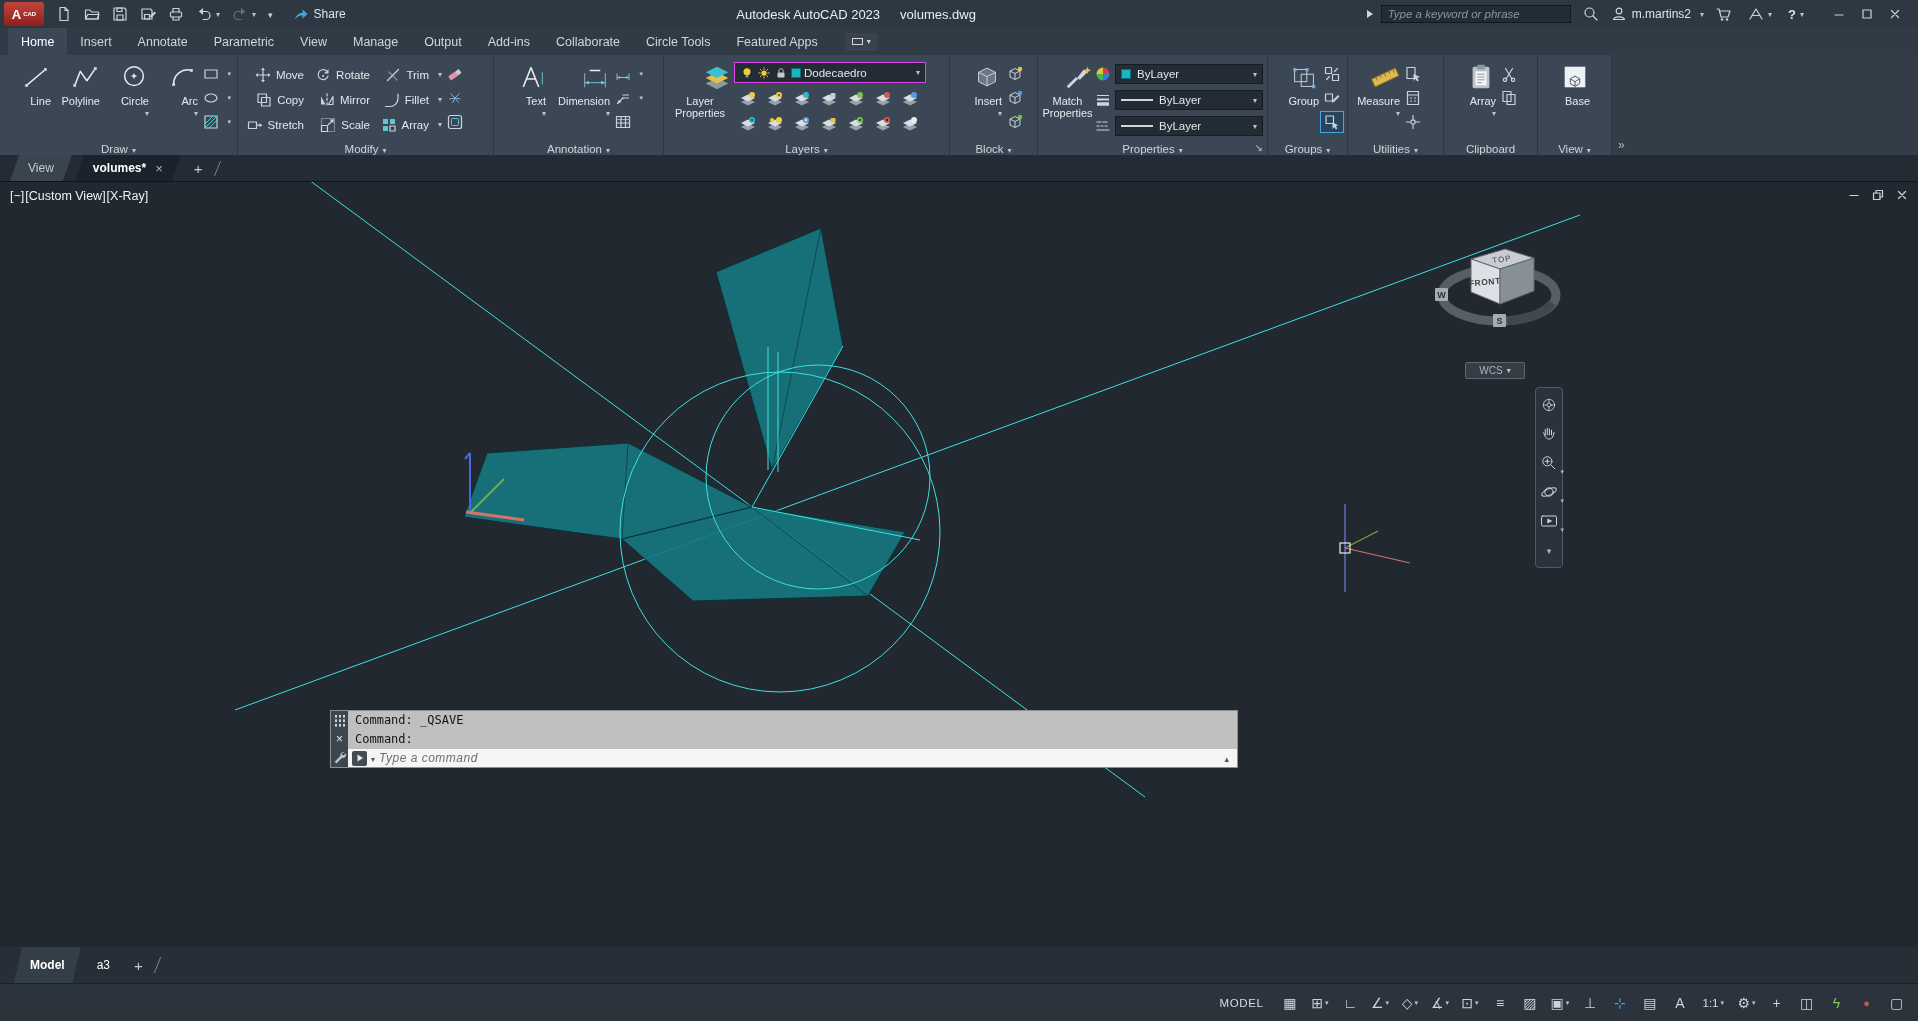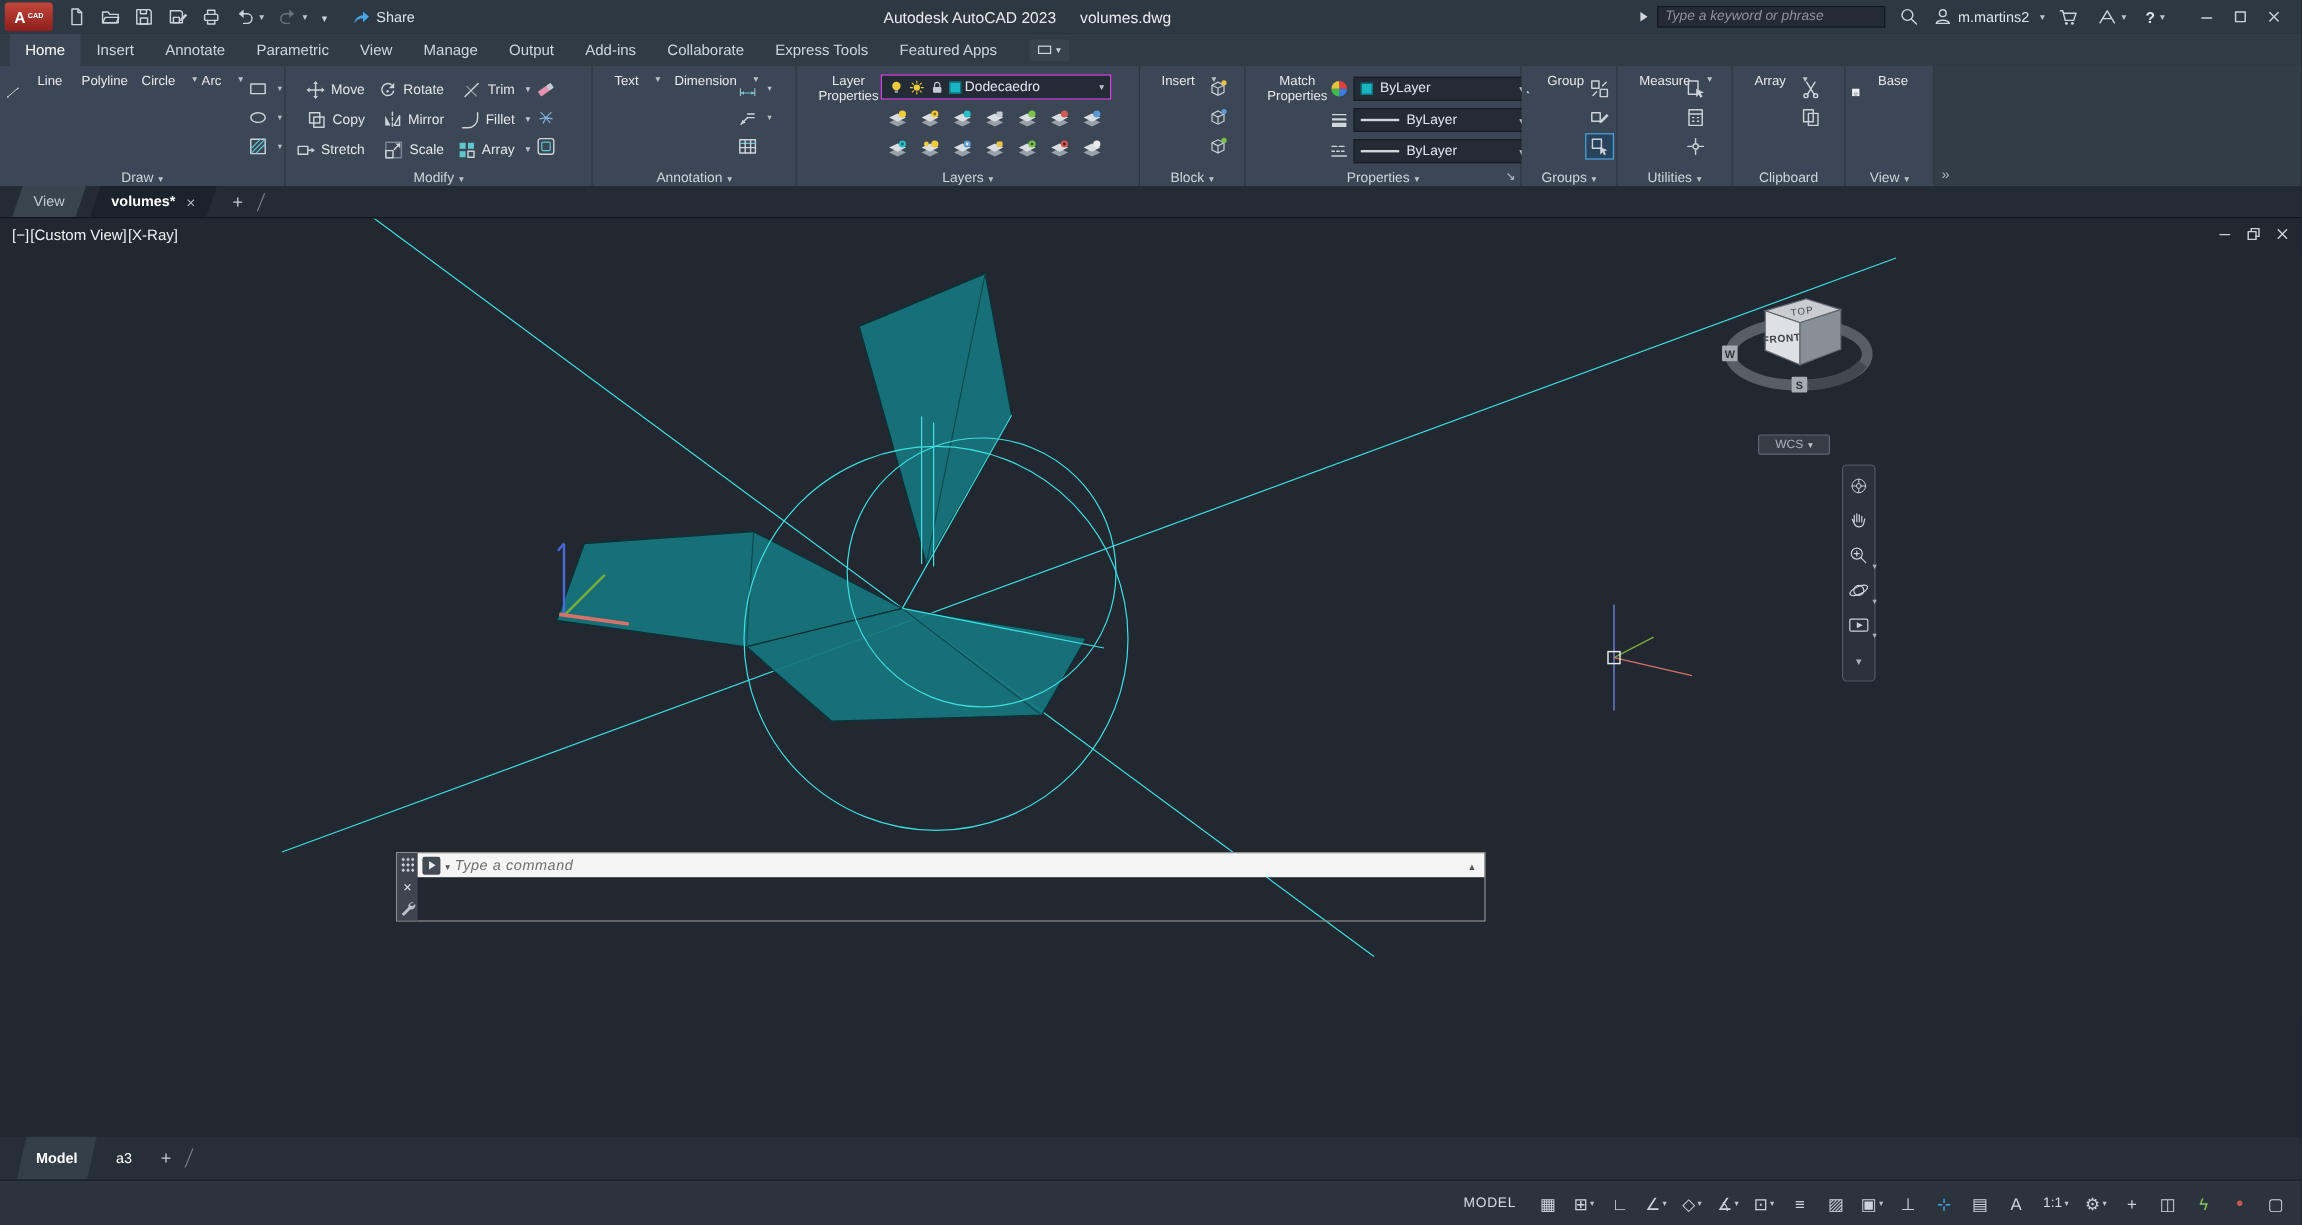--- a/index.html
+++ b/index.html
@@ -38,21 +38,21 @@
   .rtab.active { background:#3b4754; color:#fff; }
   .rtoggle { display:flex; align-items:center; margin-left:14px; padding:0 7px; align-self:center; height:18px; background:#39434e; border-radius:2px; }
   .rtg { width:11px; height:7px; border:1px solid #cfd5db; display:inline-block; }
   .rtoggle::after { content:"▾"; font-size:8px; color:#cfd5db; margin-left:4px; }
 
   
   .ribbon { height:100px; background:#353f4b; display:flex; }
   .panel { display:flex; flex-direction:column; border-right:1px solid #2c3640; background:#3b4754; }
   .pbody { flex:1; display:flex; padding:4px 4px 0; gap:2px; }
   .pfoot { height:19px; display:flex; align-items:flex-end; justify-content:center; font-size:11.5px; color:#ced5dc; position:relative; }
-  .bigbtn { width:48px; display:flex; flex-direction:row; align-items:flex-start; padding-top:3px; gap:14px; }
+  .bigbtn { width:48px; display:flex; flex-direction:column; align-items:flex-end; padding-top:3px; gap:3px; }
   .bigbtn.wide { width:64px; }
   .blabel { font-size:11px; color:#e6eaee; text-align:center; line-height:12px; }
   .ddb::after { content:"▾"; font-size:8px; color:#bcc3cb; line-height:7px; }
   .minicol { display:flex; flex-direction:column; gap:4px; padding-top:5px; }
   .mc-draw { padding-right:11px; }
   .mini { width:22px; height:20px; position:relative; display:flex; align-items:center; justify-content:center; }
   .mini.dd::after { content:"▾"; font-size:7px; color:#bcc3cb; position:absolute; right:-9px; top:6px; margin:0; }
   .mini.sel { outline:1px solid var(--accent-blue,#46a5e5); background:#29435c; }
   .modgrid { display:grid; grid-template-columns:62px 66px 72px; grid-auto-rows:25px; align-content:start; padding-top:3px; }
   .srow { display:flex; align-items:center; justify-content:flex-end; gap:5px; font-size:11.5px; color:#e2e7eb; }
@@ -265,21 +265,21 @@
 <nav class="rtabs">
   <span class="rtab active">Home</span>
   <span class="rtab">Insert</span>
   <span class="rtab">Annotate</span>
   <span class="rtab">Parametric</span>
   <span class="rtab">View</span>
   <span class="rtab">Manage</span>
   <span class="rtab">Output</span>
   <span class="rtab">Add-ins</span>
   <span class="rtab">Collaborate</span>
-  <span class="rtab">Express Tools</span>
+  <span class="rtab">Circle Tools</span>
   <span class="rtab">Featured Apps</span>
   <span class="rtoggle">
       <span class="rtg"></span>
     </span>
 </nav>
 
 <section class="ribbon">
 
   <div class="panel" style="width:238px">
     <div class="pbody">
@@ -965,20 +965,24 @@
 
   <div class="cmdwin">
     <div class="cmdstrip">
       <span class="grip"></span>
       <span class="cclose"></span>
       <svg class="wrench ic14" viewBox="0 0 16 16">
           <path d="M13.5 2.5a3.8 3.8 0 0 0-5.1 4.4L2 13.3l2 2 6.4-6.4a3.8 3.8 0 0 0 4.4-5.1L12.4 6l-2-.5L9.9 3.6z" fill="#b9c2cb"></path>
         </svg>
     </div>
     <div class="cmdmain">
+      <div class="cmdhist">
+        <div class="chline">Command: _QSAVE</div>
+        <div class="chline">Command:</div>
+      </div>
       <div class="cmdrow">
         <span class="cmdicon">
             <svg class="ic12" viewBox="0 0 12 12">
               <path d="M3.5 2.5L9 6 3.5 9.5z" fill="#e8ecef"></path>
             </svg>
           </span>
         <span class="cmdcaret"></span>
         <input class="cmdinput" type="text" placeholder="Type a command" style="">
         <span class="cmdup"></span>
       </div>

